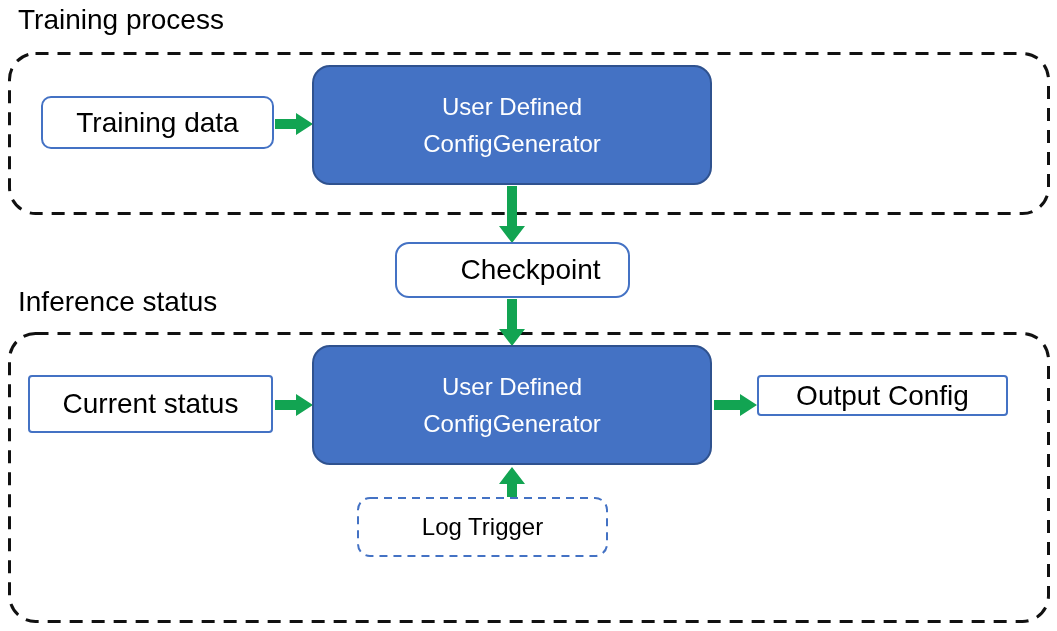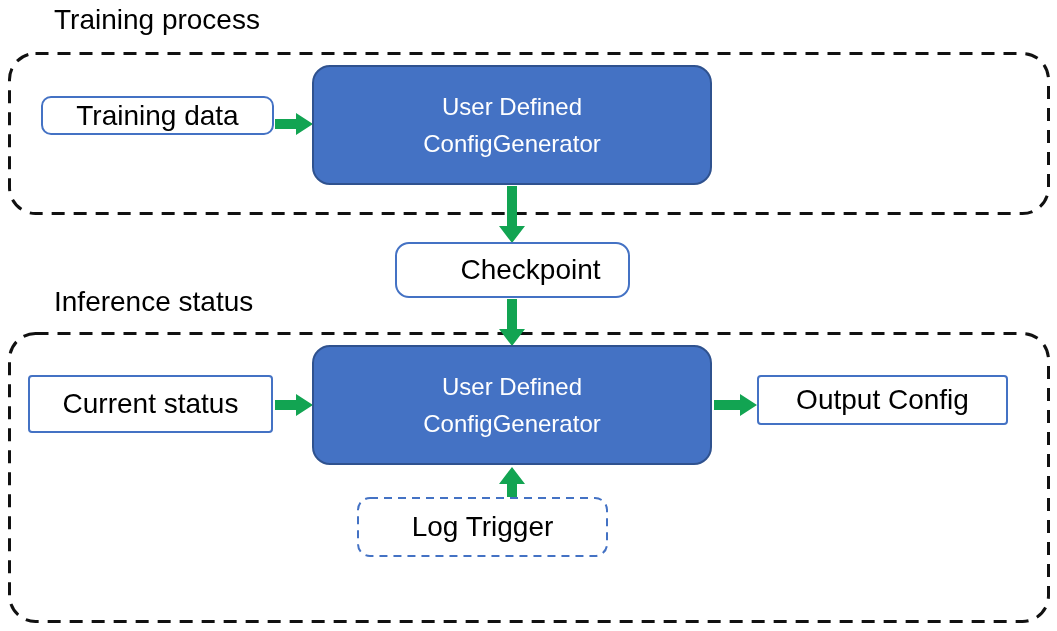--- a/index.html
+++ b/index.html
@@ -16,21 +16,20 @@
   body{
     width:1057px;height:631px;
     background:var(--background);
     font-family:"Liberation Sans", sans-serif;
     position:relative;overflow:hidden;
   }
   .abs{position:absolute;}
   .section-label{
     font-size:28px;line-height:32px;color:var(--text-dark);
     white-space:nowrap;
-    margin-left:36px;
   }
   .white-box{
     background:var(--background);
     border:2px solid var(--outline-blue);
     border-radius:4px;
     display:flex;align-items:center;justify-content:center;
     font-size:28px;color:var(--text-dark);
     box-sizing:border-box;white-space:nowrap;
     z-index:3;
   }
@@ -43,21 +42,21 @@
     box-sizing:border-box;text-align:center;white-space:nowrap;
     z-index:3;
   }
   .dashed-container{pointer-events:none;z-index:1;}
   .dashed-container rect{
     fill:none;stroke:var(--dash-black);stroke-width:3;
     stroke-dasharray:13 9;
   }
   .trigger-box{
     display:flex;align-items:center;justify-content:center;
-    font-size:28px;color:var(--text-dark);white-space:nowrap;
+    font-size:24px;color:var(--text-dark);white-space:nowrap;
   }
   .trigger-box svg{position:absolute;inset:0;}
   .trigger-box rect{
     fill:var(--background);stroke:var(--outline-blue);stroke-width:2;
     stroke-dasharray:8 6;
   }
   .trigger-box .lbl{position:relative;}
   .log-z{z-index:4;}
   .clock-z{z-index:5;}
   .arrow{z-index:2;}
@@ -67,21 +66,21 @@
 <body>
 
 <div class="abs" style="left:0;top:0;width:1057px;height:631px;">
 
   <div class="abs section-label" style="left:18px;top:4px;">Training process</div>
 
   <svg class="abs dashed-container" style="left:8px;top:52px;" width="1042" height="163">
     <rect x="1.5" y="1.5" width="1039" height="160" rx="26"></rect>
   </svg>
 
-  <div class="abs white-box" style="left:41px;top:96px;width:233px;height:39px;border-radius:10px;">
+  <div class="abs white-box" style="left:41px;top:96px;width:233px;height:53px;border-radius:10px;">
     <span>Training data</span>
   </div>
 
   <svg class="abs arrow" style="left:275px;top:113px;" width="38" height="22">
     <polygon points="0,6 21,6 21,0 38,11 21,22 21,16 0,16"></polygon>
   </svg>
 
   <div class="abs blue-box" style="left:312px;top:65px;width:400px;height:120px;">
     <span>User Defined</span>
     <span>ConfigGenerator</span>
@@ -115,21 +114,21 @@
 
   <div class="abs blue-box" style="left:312px;top:345px;width:400px;height:120px;">
     <span>User Defined</span>
     <span>ConfigGenerator</span>
   </div>
 
   <svg class="abs arrow" style="left:714px;top:394px;" width="43" height="22">
     <polygon points="0,6 26,6 26,0 43,11 26,22 26,16 0,16"></polygon>
   </svg>
 
-  <div class="abs white-box" style="left:757px;top:375px;width:251px;height:50px;">
+  <div class="abs white-box" style="left:757px;top:375px;width:251px;height:41px;">
     <span>Output Config</span>
   </div>
 
   <svg class="abs arrow" style="left:499px;top:467px;" width="26" height="30">
     <polygon points="13,0 26,17 18,17 18,30 8,30 8,17 0,17"></polygon>
   </svg>
 
   <div class="abs trigger-box log-z" style="left:357px;top:497px;width:251px;height:60px;">
     <svg width="251" height="60">
         <rect x="1" y="1" width="249" height="58" rx="12"></rect>

